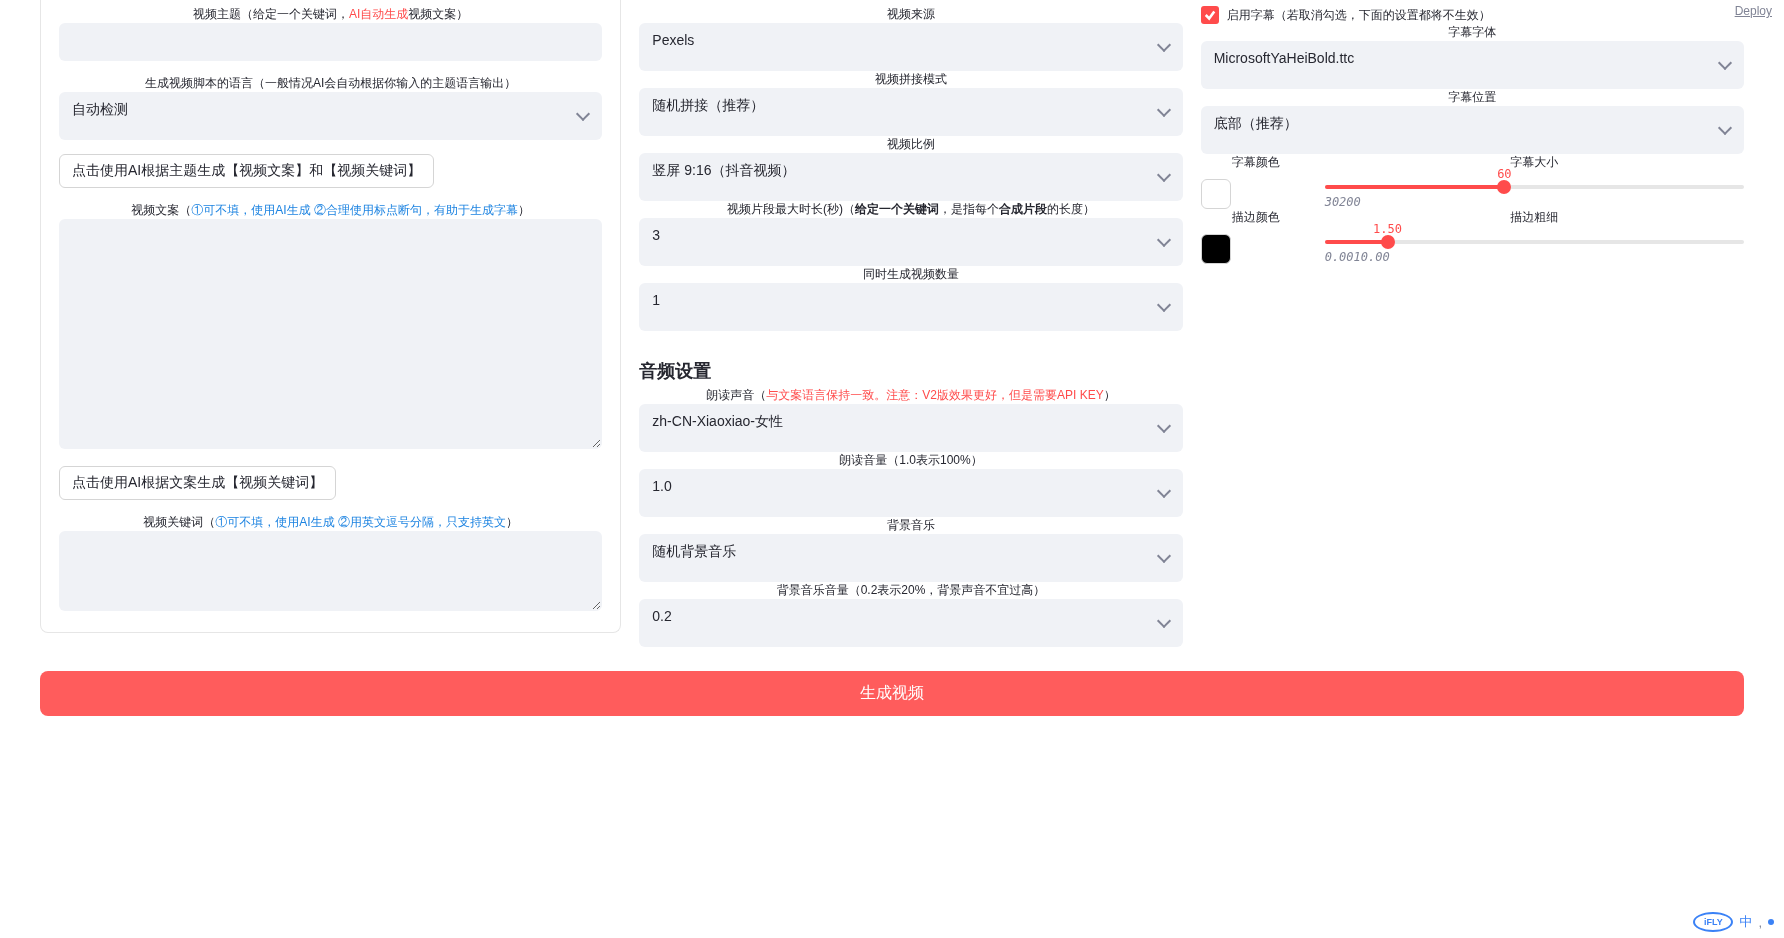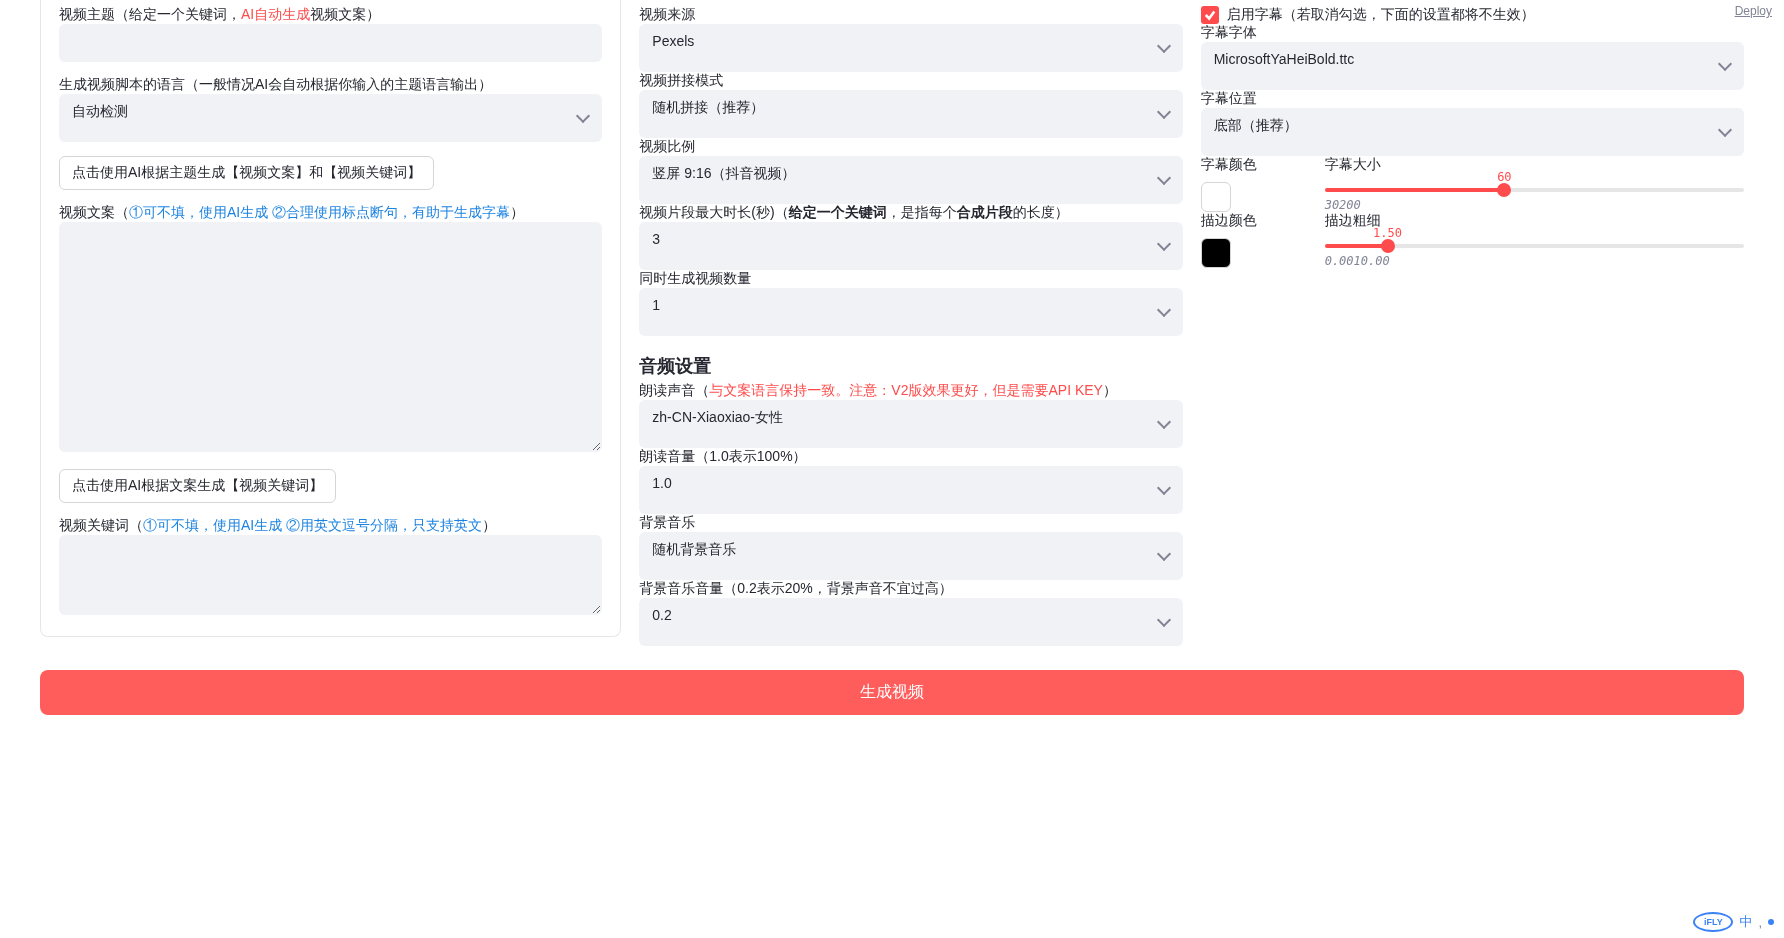--- a/index.html
+++ b/index.html
@@ -33,25 +33,26 @@
   background: #fff;
   display: flex;
   flex-direction: column;
   gap: 14px;
 }
 .col-left { border-top: none; border-top-left-radius: 0; border-top-right-radius: 0; padding-top: 6px; }
 .col-mid-wrap, .col-right-wrap {
   flex: 1;
   display: flex;
   flex-direction: column;
-  gap: 18px;
+  gap: 28px;
 }
 .label {
-  font-size: 14px;
+  font-size: 12px;
   color: #262730;
+  text-align: center;
 }
 .label .highlight-red { color: #ff4b4b; }
 .label .highlight-blue { color: #1c83e1; }
 .input-text, .select, .textarea {
   width: 100%;
   background: #f0f2f6;
   border: 1px solid transparent;
   border-radius: 6px;
   padding: 8px 12px;
   font-size: 14px;

